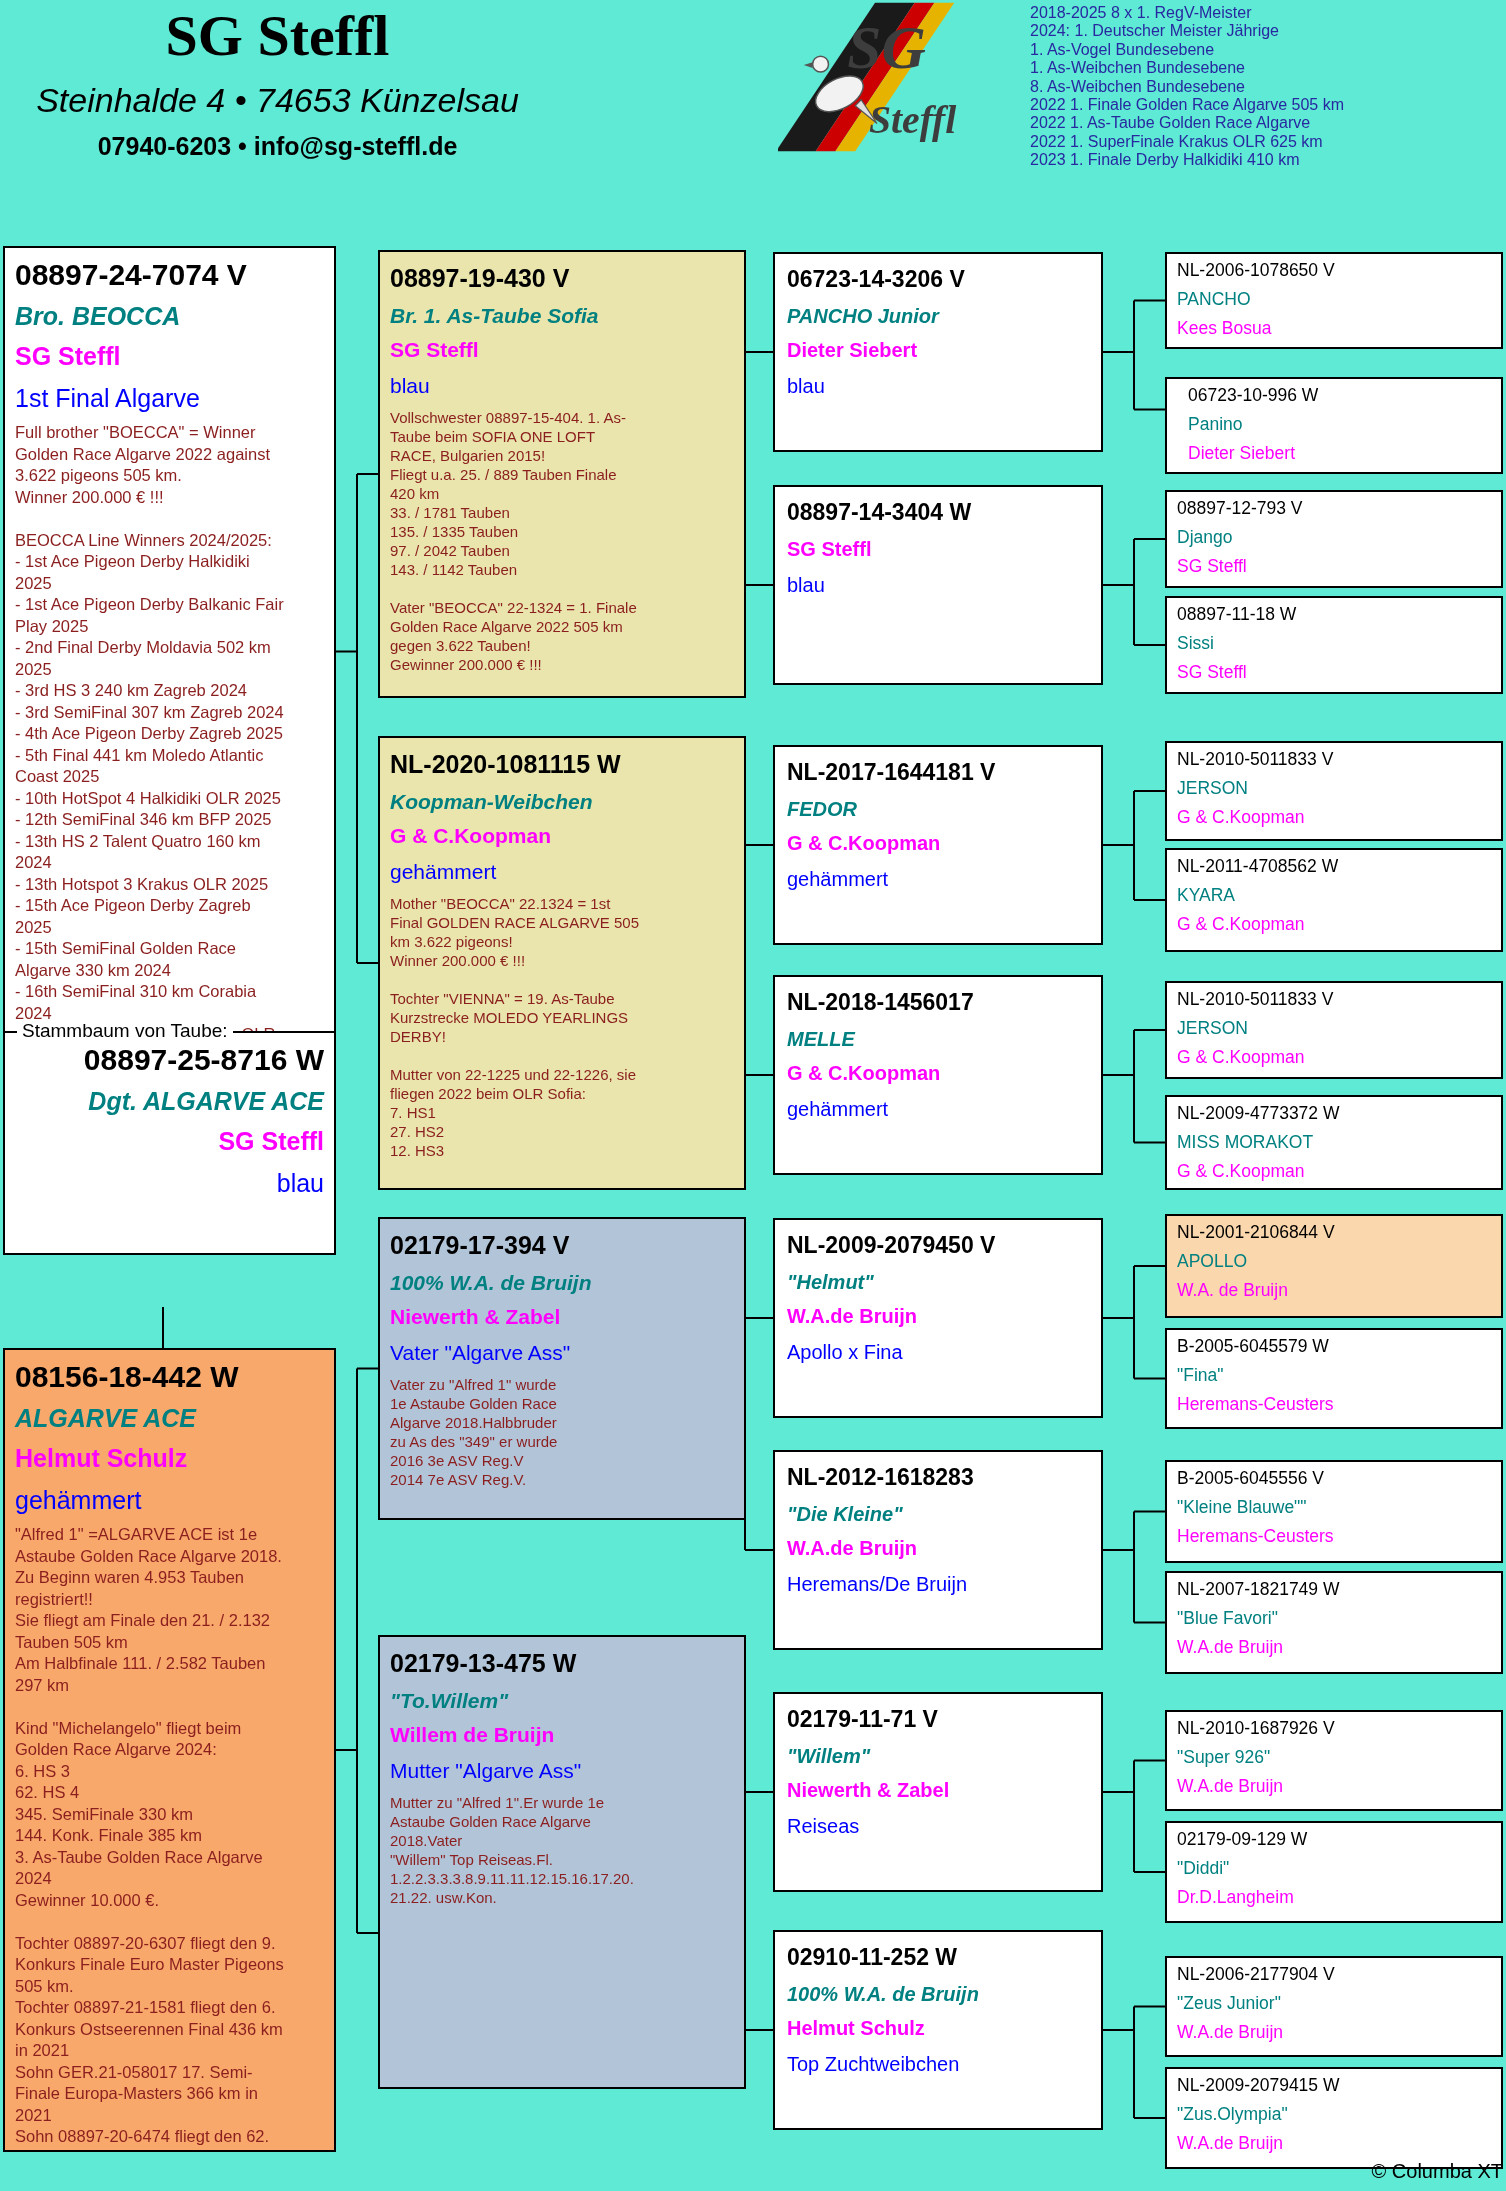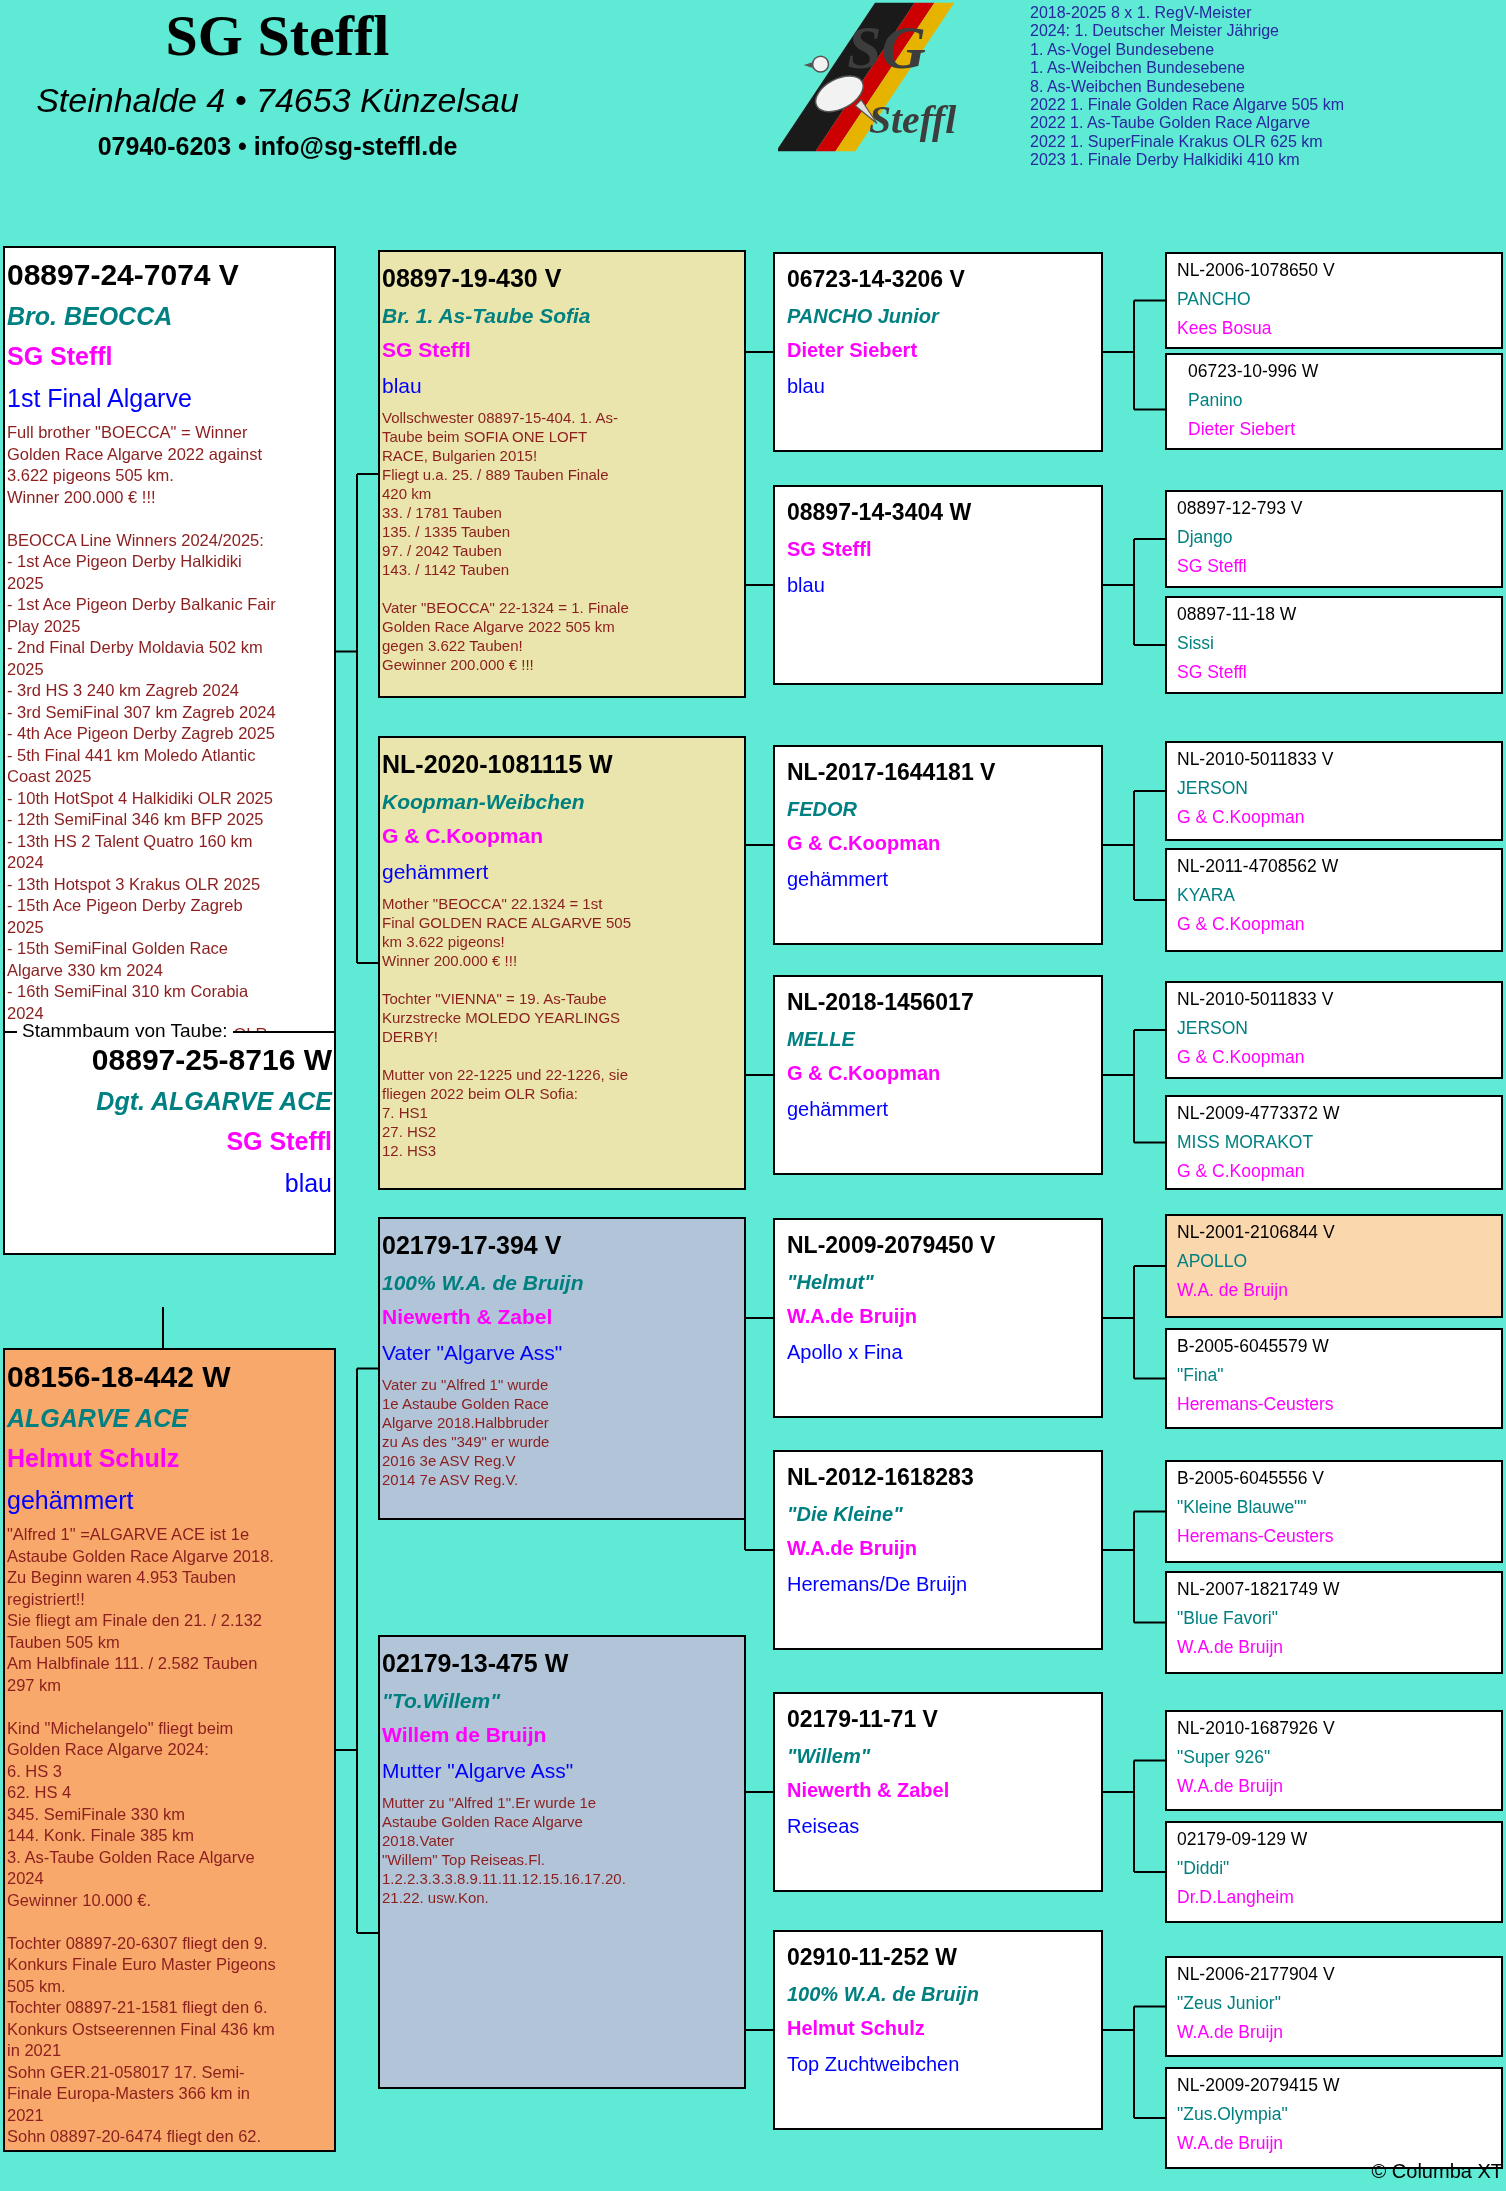--- a/index.html
+++ b/index.html
@@ -7,21 +7,21 @@
           font-family:"Liberation Sans",sans-serif;overflow:hidden;}
   
   #hdr-text{position:absolute;left:0;top:6px;width:555px;text-align:center;}
   #title{font-family:"Liberation Serif",serif;font-weight:bold;font-size:58px;line-height:1.05;color:#000;}
   #address{font-style:italic;font-size:34px;margin-top:14px;color:#000;}
   #contact{font-weight:bold;font-size:25px;margin-top:12px;color:#000;}
   #logo{position:absolute;left:778px;top:2px;width:198px;height:150px;}
   #achv{position:absolute;left:1030px;top:4px;width:476px;font-size:16px;line-height:18.4px;color:#2828A0;}
   
   .pbox{position:absolute;box-sizing:border-box;border:2px solid #000;background:#fff;
-        overflow:hidden;padding:8px 2px;}
+        overflow:hidden;padding:8px 10px;}
   .bg-yellow{background:#E9E5AC;}
   .bg-blue{background:#B2C5D8;}
   .bg-orange{background:#F8A86B;}
   .bg-peach{background:#FAD7AC;}
   .c1{left:3px;width:333px;}
   .c2{left:378px;width:368px;}
   .c3{left:773px;width:330px;}
   .c4{left:1165px;width:338px;}
   .pid{color:#000;font-weight:bold;}
   .pname{color:#008080;font-weight:bold;font-style:italic;}
@@ -351,21 +351,21 @@
     <div class="pname">100% W.A. de Bruijn</div>
     <div class="pbreeder">Helmut Schulz</div>
     <div class="pcolor">Top Zuchtweibchen</div>
   </div>
 
   <div class="pbox c4" style="top:252px;height:97px;">
     <div class="pid">NL-2006-1078650 V</div>
     <div class="pname">PANCHO</div>
     <div class="pbreeder">Kees Bosua</div>
   </div>
-  <div class="pbox c4" style="top:353px;height:97px;padding-left:21px;">
+  <div class="pbox c4" style="top:377px;height:97px;padding-left:21px;">
     <div class="pid">06723-10-996 W</div>
     <div class="pname">Panino</div>
     <div class="pbreeder">Dieter Siebert</div>
   </div>
   <div class="pbox c4" style="top:490px;height:98px;">
     <div class="pid">08897-12-793 V</div>
     <div class="pname">Django</div>
     <div class="pbreeder">SG Steffl</div>
   </div>
   <div class="pbox c4" style="top:596px;height:98px;">

